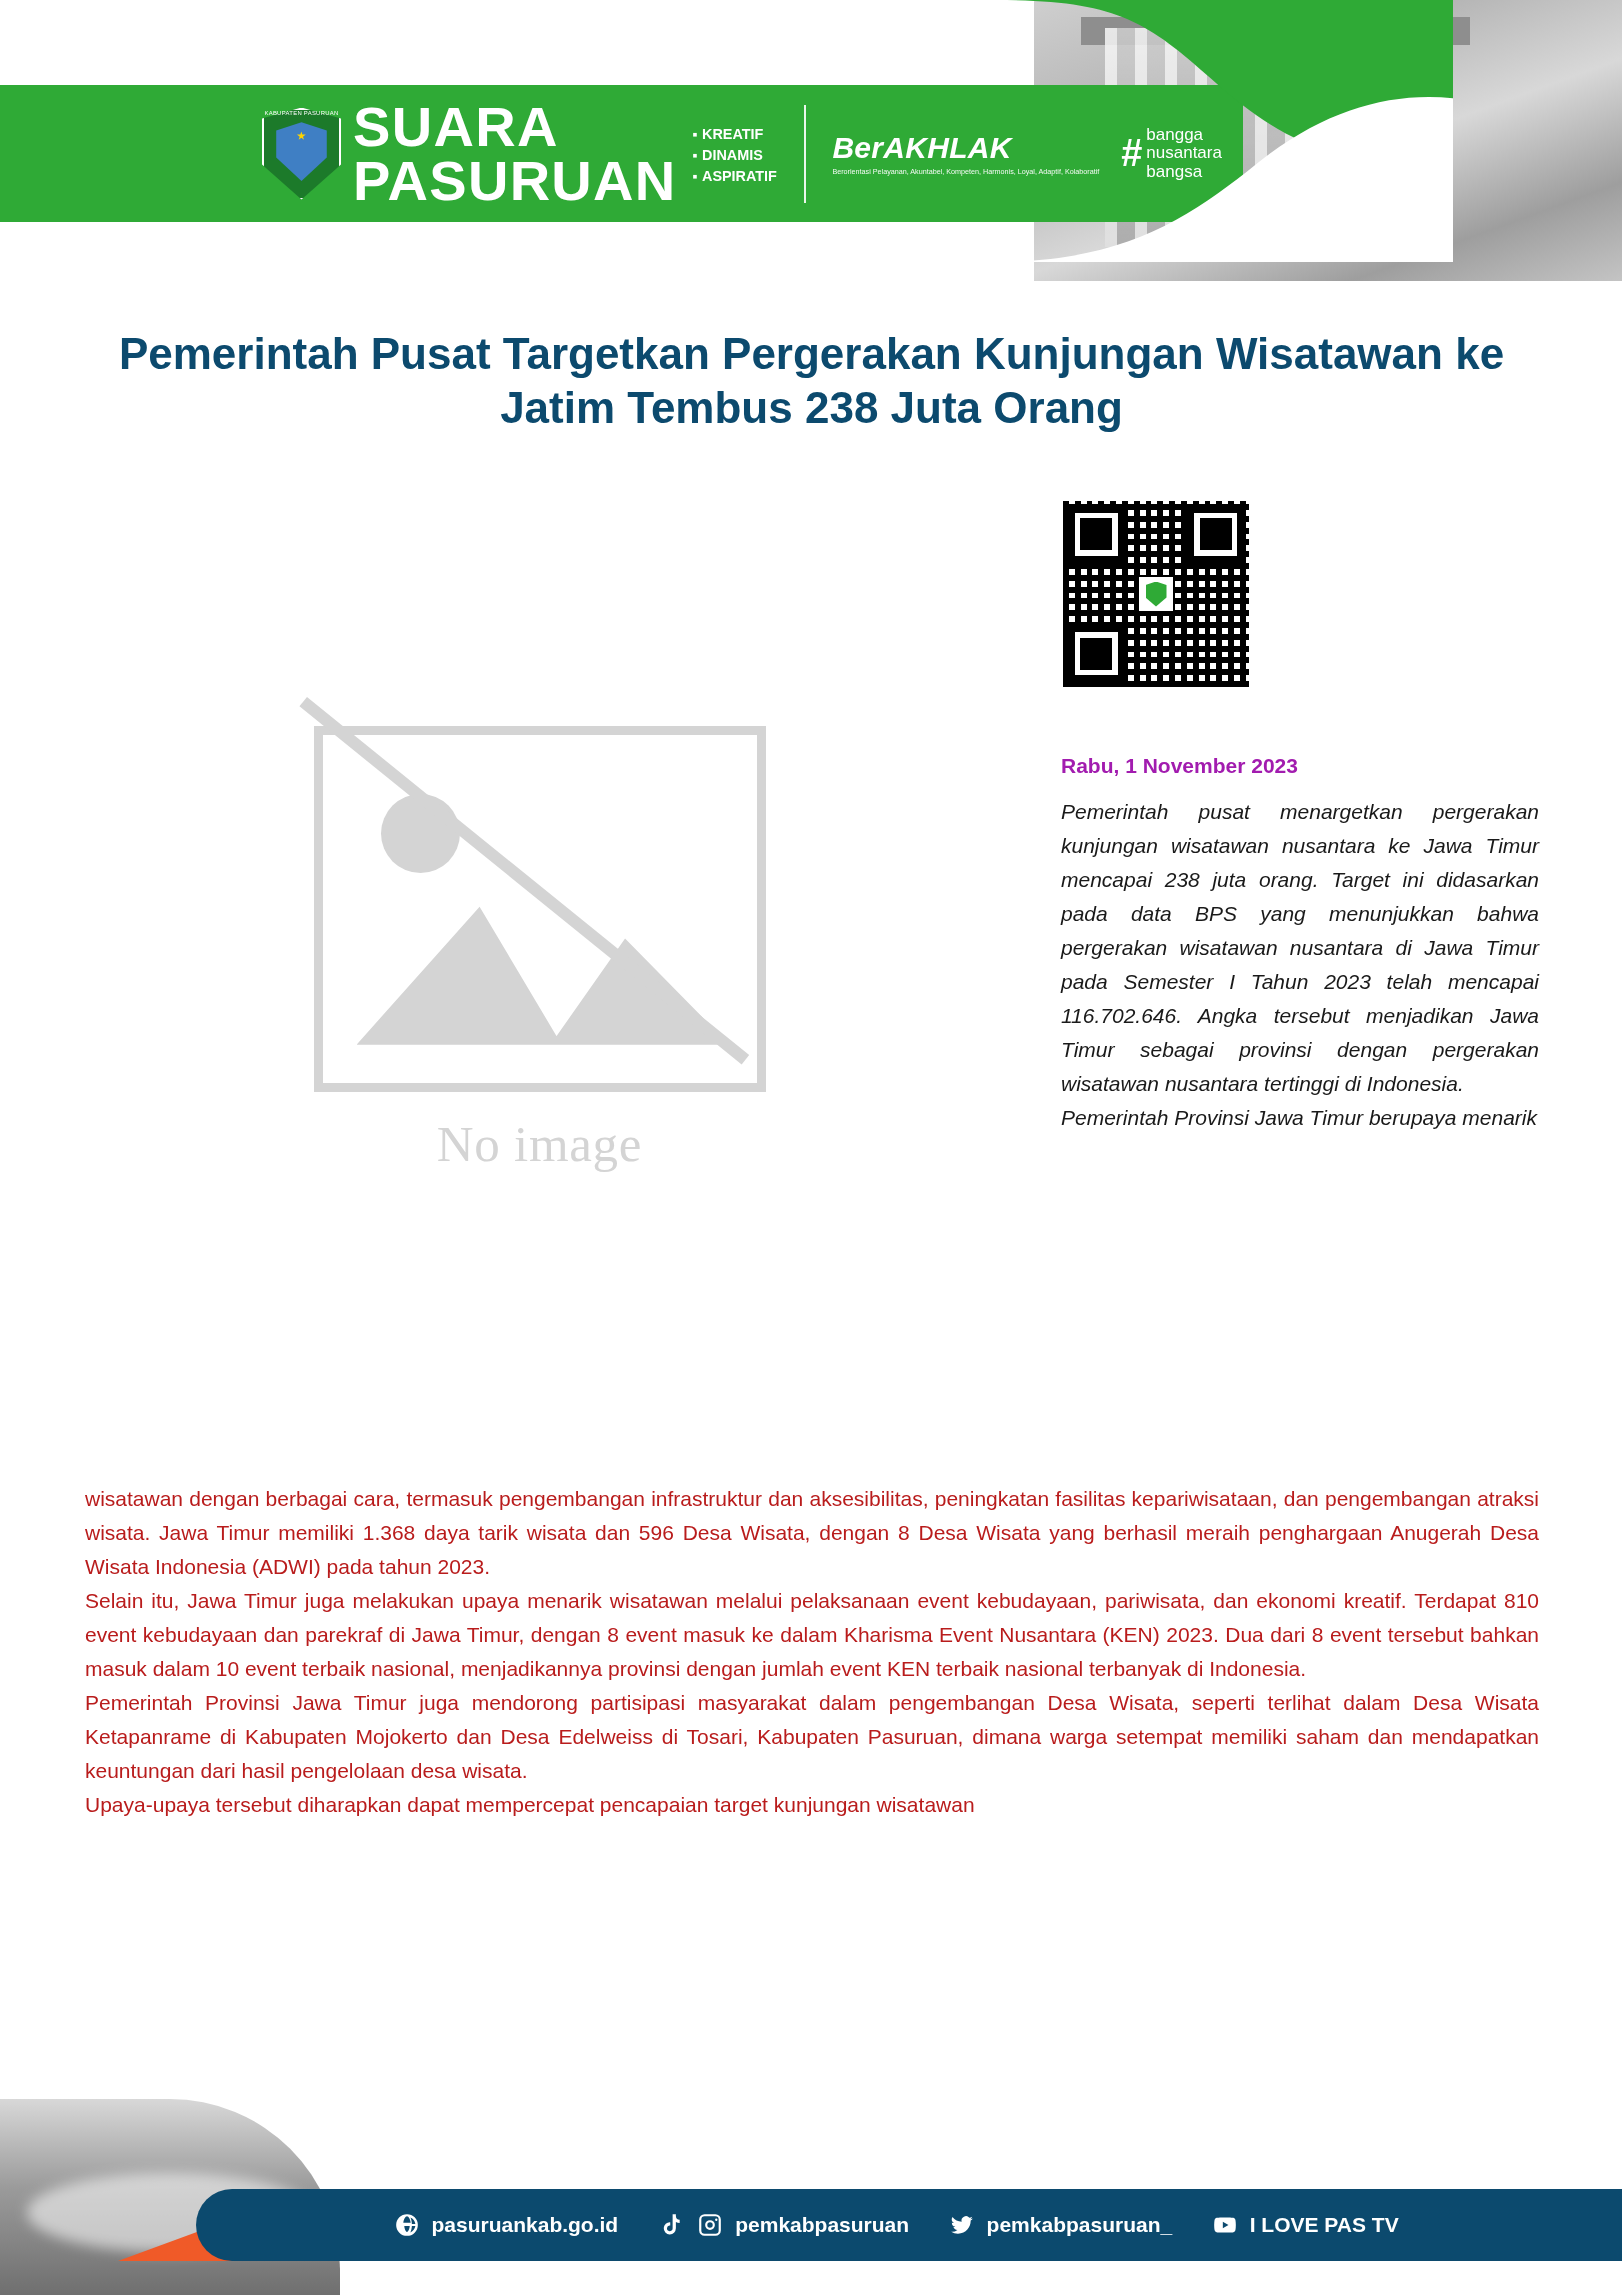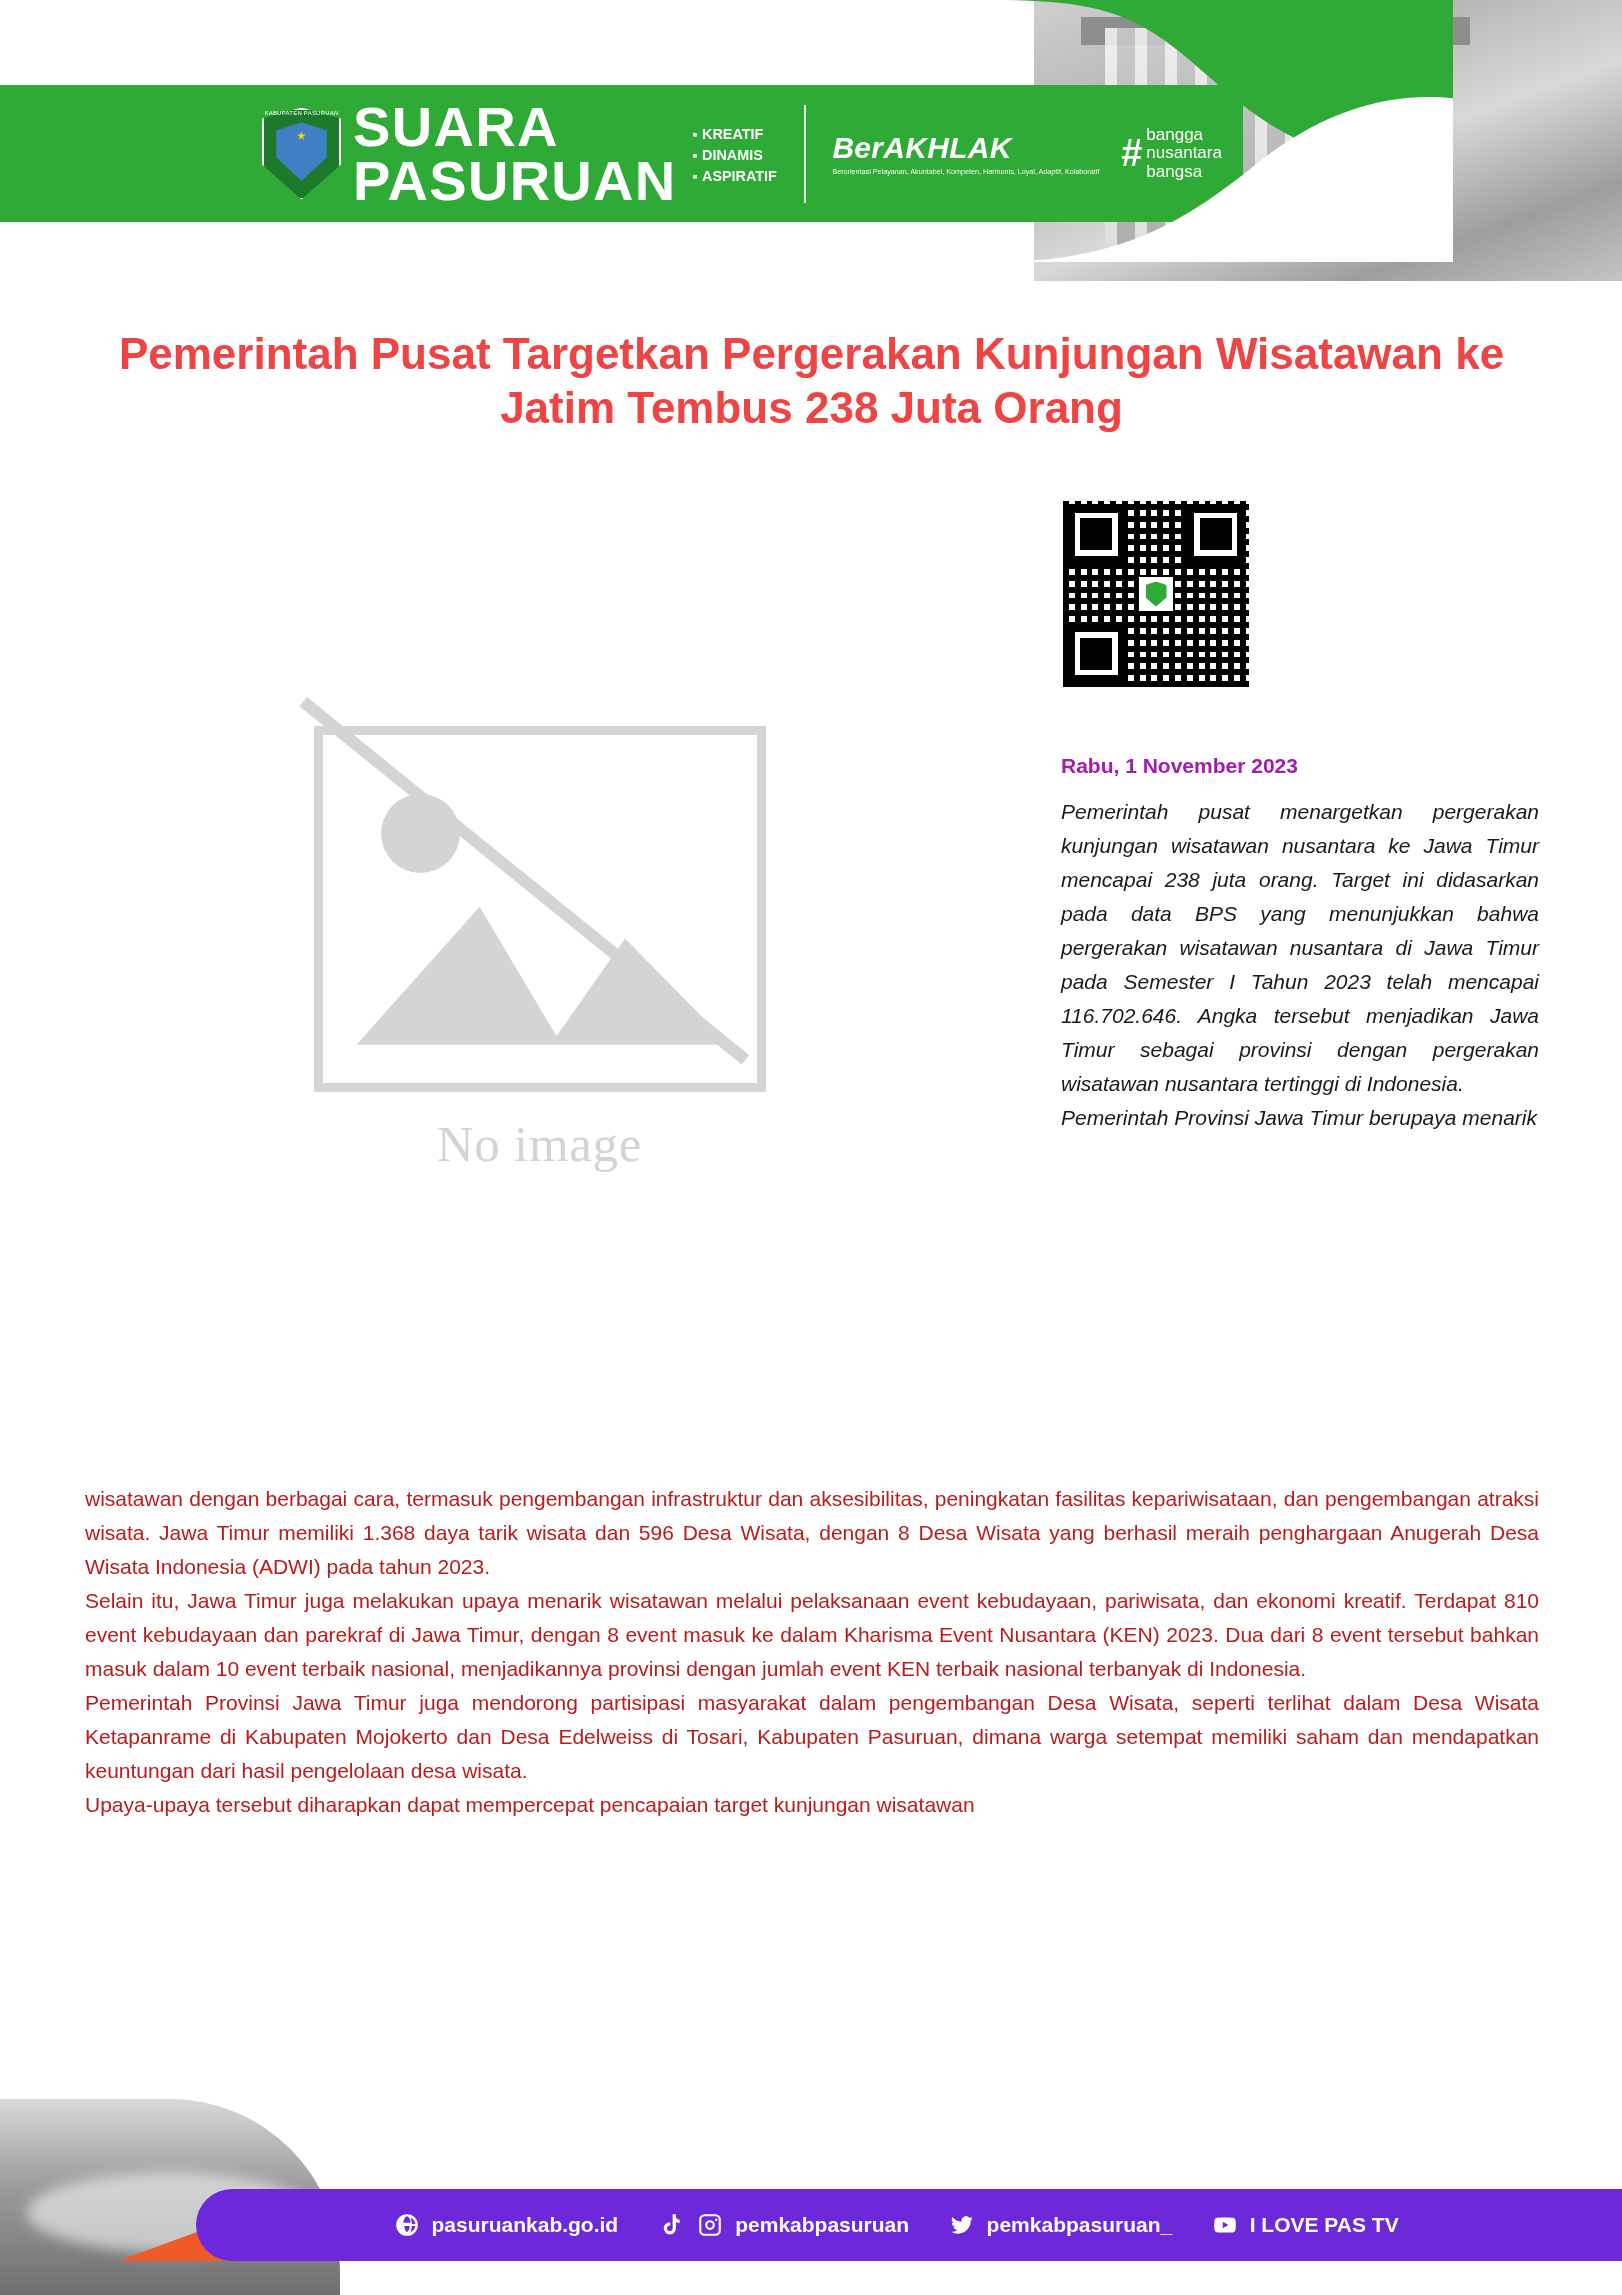--- a/index.html
+++ b/index.html
@@ -194,21 +194,21 @@
 
   
   .title {
     position: absolute;
     top: 327px;
     left: 98px;
     width: 1427px;
     text-align: center;
     font-size: 44px;
     font-weight: bold;
-    color: #ef4444;
+    color: #0c4a6e;
     line-height: 1.22;
   }
 
   
   .qr-wrap {
     position: absolute;
     top: 501px;
     left: 1063px;
     width: 186px;
     height: 186px;
@@ -380,21 +380,21 @@
     opacity: .55;
     border-radius: 50%;
     filter: blur(6.5px);
   }
   .footer-bar {
     position: absolute;
     left: 196px;
     bottom: 34px;
     width: 1427px;
     height: 72px;
-    background: #6d28d9;
+    background: #0c4a6e;
     border-top-left-radius: 39px;
     border-bottom-left-radius: 39px;
     display: flex;
     align-items: center;
     color: #ffffff;
     font-size: 21px;
     font-weight: bold;
   }
   .footer-bar .item {
     display: flex;

